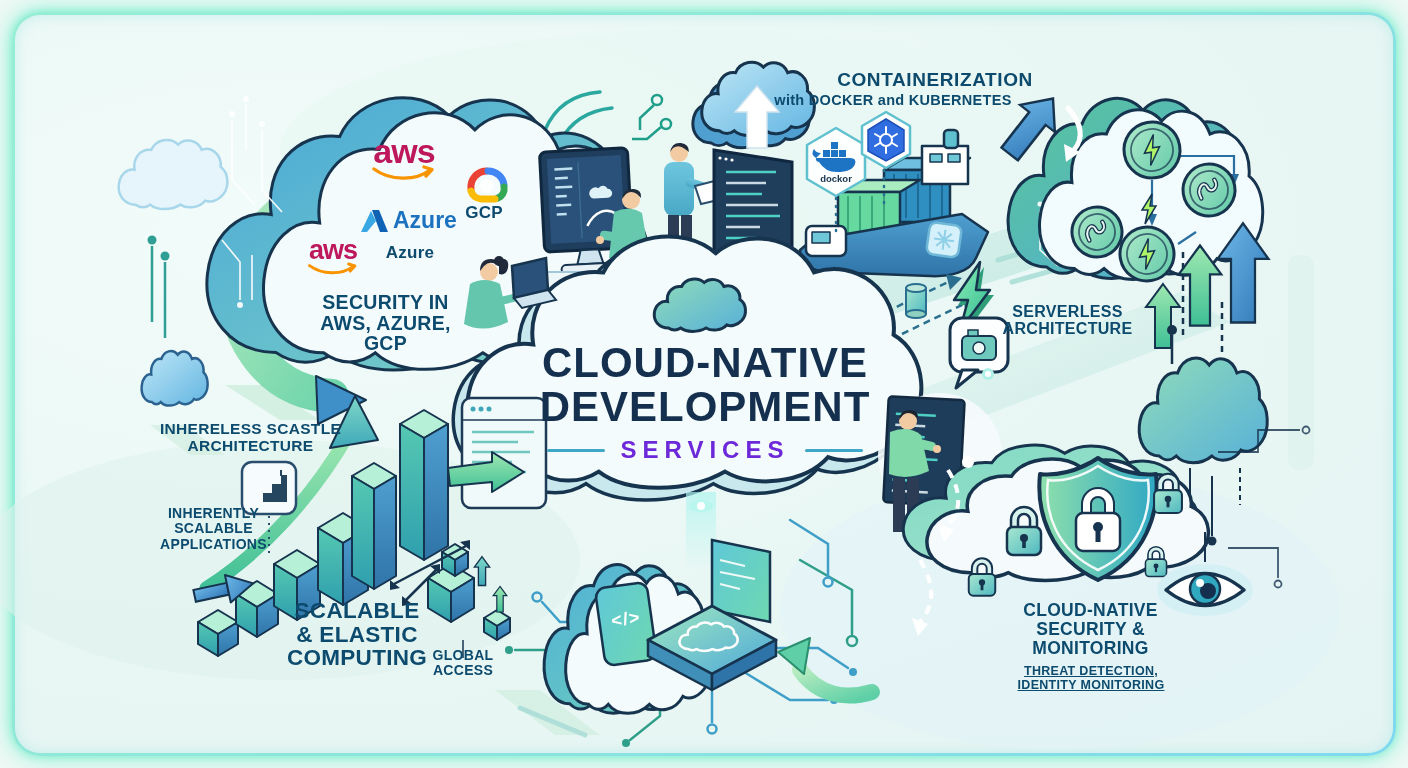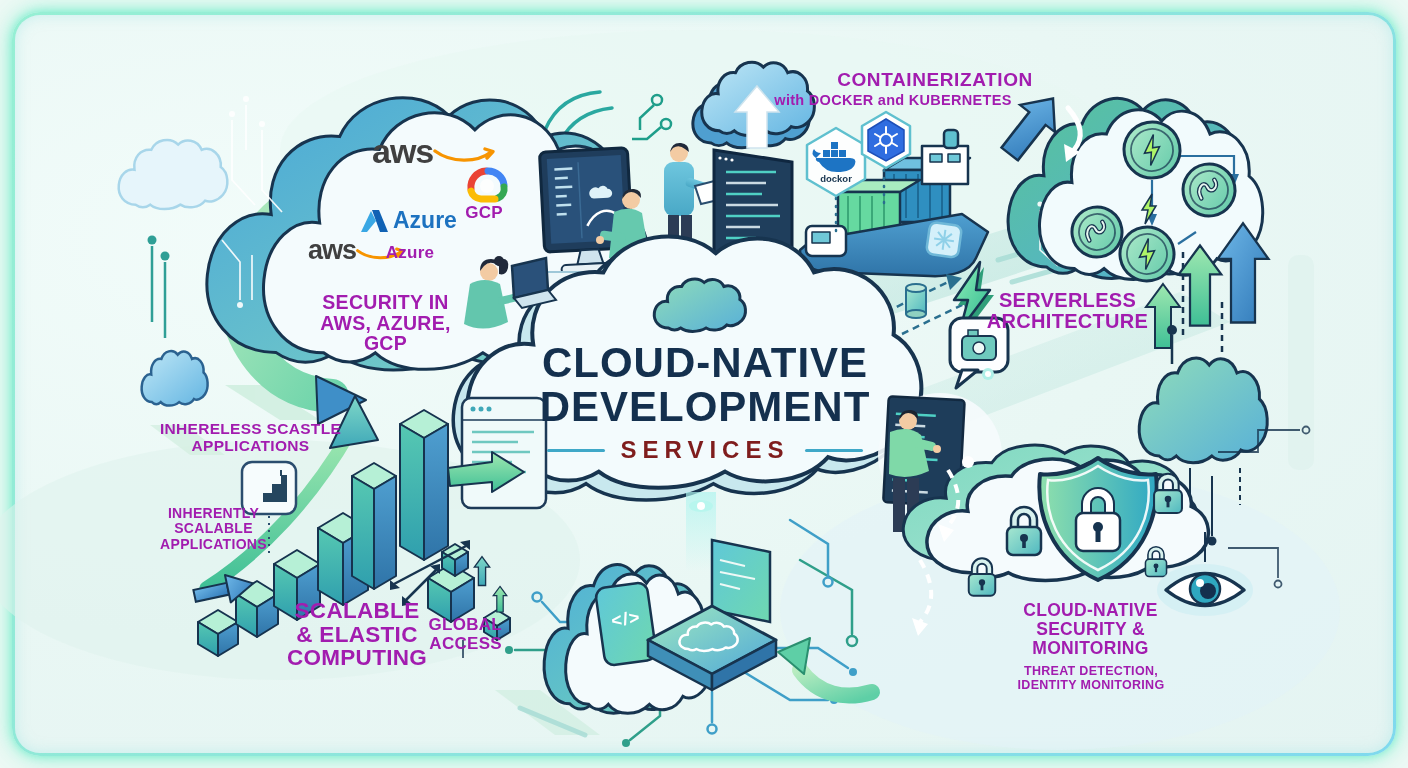--- a/index.html
+++ b/index.html
@@ -5,30 +5,30 @@
   html,body{margin:0;padding:0;background:#f1faf6;}
   .stage{position:relative;width:1408px;height:768px;overflow:hidden;
          font-family:"Liberation Sans","DejaVu Sans",sans-serif;background:#eef9f5;}
   .frame{position:absolute;left:12px;top:12px;right:12px;bottom:12px;border-radius:28px;padding:3px;
          background:linear-gradient(135deg,#96efd4 0%,#8fe8d8 40%,#7fd9ee 100%);
          box-shadow:0 0 26px rgba(120,238,205,.85),0 0 8px rgba(120,238,205,.9);}
   .frame-inner{width:100%;height:100%;border-radius:25px;
          background:radial-gradient(ellipse at 20% 30%,#f2fcfa 0%,#e9f7f4 55%,#e4f4f2 100%);
          box-shadow:inset 0 0 14px rgba(160,230,230,.5);}
   .scene{position:absolute;left:0;top:0;}
-  .txt{position:absolute;color:#a21caf;font-weight:800;text-align:center;
+  .txt{position:absolute;color:#0c4a6e;font-weight:800;text-align:center;
        white-space:pre-line;line-height:1.1;letter-spacing:.3px;}
   .sub{font-weight:700;}
   .title-block{position:absolute;left:445px;top:341px;width:520px;text-align:center;color:#14304e;}
   .title-main{font-size:42px;font-weight:800;line-height:1.04;letter-spacing:1px;}
   .services-row{display:flex;align-items:center;justify-content:center;gap:16px;margin-top:8px;}
   .services-row .rule{width:58px;height:3px;background:#3fa8c8;border-radius:2px;}
-  .services-text{font-size:24px;font-weight:700;letter-spacing:6px;color:#7f1d1d;}
+  .services-text{font-size:24px;font-weight:700;letter-spacing:6px;color:#6d28d9;}
   .website{margin-top:9px;font-size:15px;font-weight:700;color:#17344f;letter-spacing:.4px;}
-  .aws-wrap{position:absolute;display:flex;flex-direction:row;align-items:flex-end;color:#404040;}
+  .aws-wrap{position:absolute;display:flex;flex-direction:column;align-items:center;color:#be185d;}
   .aws-txt{font-weight:800;letter-spacing:-1px;line-height:.8;}
   .azure-row{position:absolute;display:flex;align-items:center;gap:5px;color:#1d72c0;font-weight:700;}
   svg text{font-family:"Liberation Sans","DejaVu Sans",sans-serif;}
 </style>
 </head>
 <body>
 
 <div class="stage">
   <div class="frame">
     <div class="frame-inner"></div>
@@ -653,35 +653,35 @@
   <div class="title-block">
     <div class="title-main" style="white-space:pre-line;">CLOUD-NATIVE
 DEVELOPMENT</div>
     <div class="services-row">
       <span class="rule"></span>
       <span class="services-text">SERVICES</span>
       <span class="rule"></span>
     </div>
   </div>
 
-  <div class="txt" style="left:955px;top:290px;width:225px;font-size:20px;line-height:1.05;">SERVERLESS
+  <div class="txt" style="left:955px;top:304px;width:225px;font-size:16px;line-height:1.05;">SERVERLESS
 ARCHITECTURE</div>
 
   <div class="txt" style="left:158px;top:420px;width:185px;font-size:15.5px;">INHERELESS SCASTLE
-APPLICATIONS</div>
+ARCHITECTURE</div>
   <div class="txt sub" style="left:146px;top:506px;width:135px;font-size:14px;">INHERENTLY
 SCALABLE
 APPLICATIONS</div>
 
   <div class="txt" style="left:272px;top:599px;width:170px;font-size:22.5px;line-height:1.05;">SCALABLE
 &amp; ELASTIC
 COMPUTING</div>
-  <div class="txt sub" style="left:424px;top:616px;width:78px;font-size:17px;text-align:right;">GLOBAL
+  <div class="txt sub" style="left:424px;top:648px;width:78px;font-size:14px;">GLOBAL
 ACCESS</div>
 
   <div class="txt" style="left:1003px;top:601px;width:175px;font-size:17.5px;line-height:1.08;">CLOUD-NATIVE
 SECURITY &amp;
 MONITORING</div>
-  <div class="txt sub" style="left:1001px;top:665px;width:180px;font-size:12.5px;">THREAT DETECTION,
+  <div class="txt sub" style="left:1001px;top:665px;width:180px;font-size:12.5px;text-decoration:underline;">THREAT DETECTION,
 IDENTITY MONITORING</div>
 
   <div class="txt" style="left:602px;top:610px;width:48px;font-size:18px;color:#ffffff;font-weight:700;transform:rotate(-8deg);letter-spacing:1px;">&lt;/&gt;</div>
 </div>
 
 </body></html>

